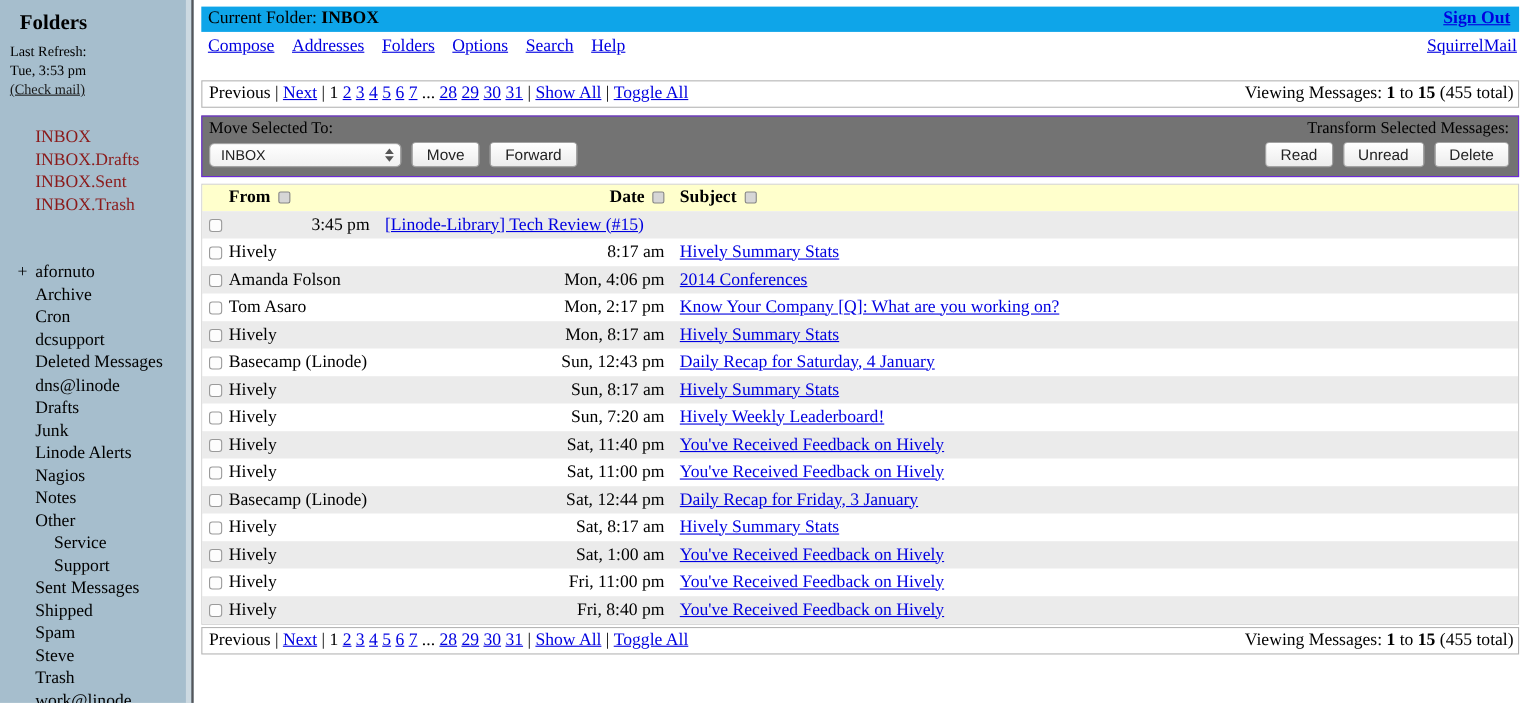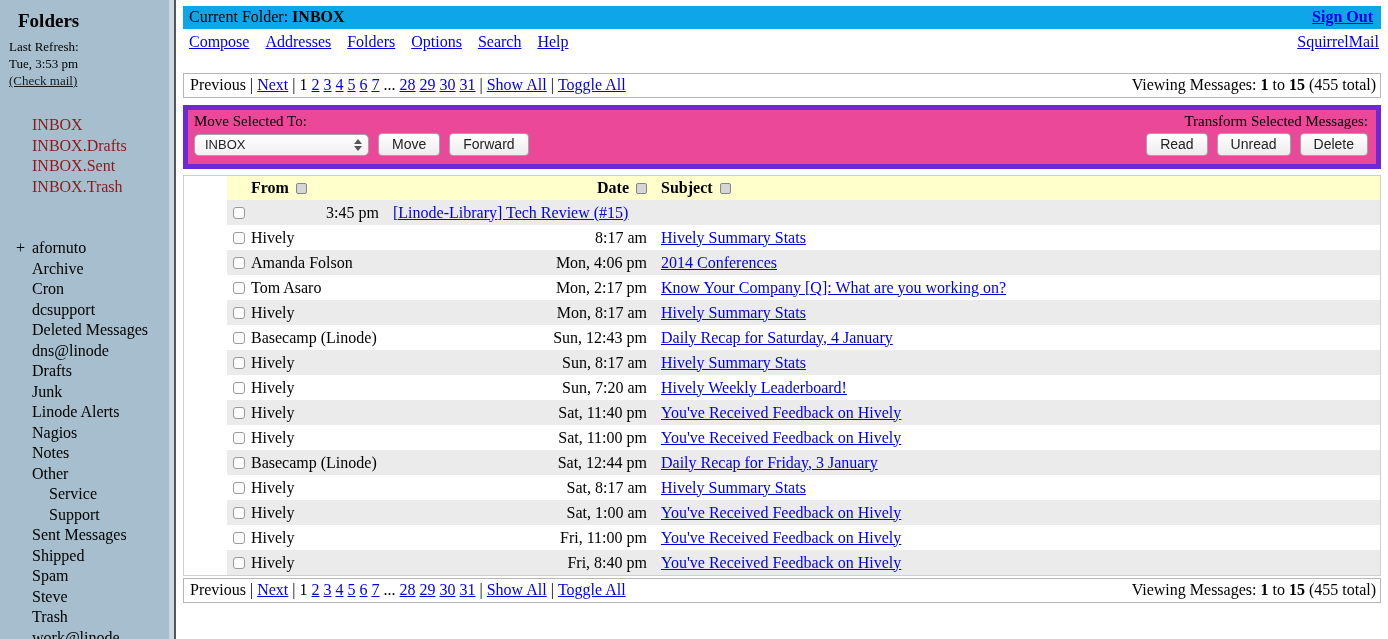--- a/index.html
+++ b/index.html
@@ -50,21 +50,21 @@
     padding:2px 4px 3px 4px; margin-top:20px;
   }
   .pagerbox.bottom { margin-top:2px; }
   .pager-left .sep { color:#000; }
   .pager-left .disabled { color:#000000; }
   .pager-left .cur { color:#000; }
   .pager-left a, .pager-left span { margin:0 2px; }
   .viewing b { font-weight:bold; }
 
   .toolbar {
-    background:#ec4899; border:5px solid #6d28d9;
+    background:#737373; border:1px solid #6d28d9;
     margin-top:7px; padding:3px 8px 8px 6px;
   }
   .toolbar-labels { display:flex; justify-content:space-between; font-size:15px; }
   .toolbar-controls { display:flex; justify-content:space-between; margin-top:3px; align-items:center; }
   .controls-left, .controls-right { display:flex; align-items:center; gap:9px; }
 
   .mac-select {
     width:175px; height:22px; background:linear-gradient(#ffffff,#f0f0f0);
     border:1px solid #a3a3a3; border-radius:5px;
     font-family:"Liberation Sans", sans-serif; font-size:13px;
@@ -77,21 +77,21 @@
   .stepper .down { border-top:5px solid #555; }
 
   .mac-btn {
     font-family:"Liberation Sans", sans-serif; font-size:14px; color:#222;
     background:linear-gradient(#ffffff,#ececec);
     border:1px solid #a3a3a3; border-radius:4px;
     padding:2px 13px 3px 13px; cursor:pointer;
   }
 
   
-  .msgtable { margin-top:6px; border:1px solid #cfcfcf;padding-left:43px; }
+  .msgtable { margin-top:6px; border:1px solid #cfcfcf; }
   .mrow { display:flex; align-items:center; height:25px; }
   .mrow.header { background:#ffffcc; font-weight:bold; height:24px; }
   .mrow.odd  { background:#ebebeb; }
   .mrow.even { background:#ffffff; }
   .col-check { width:24px; padding-left:6px; display:flex; align-items:center; }
   .col-from  { width:268px; white-space:nowrap; overflow:hidden; }
   .col-date  { width:128px; text-align:right; white-space:nowrap; }
   .col-subject { flex:1; padding-left:14px; white-space:nowrap; overflow:hidden; }
   .mrow.header .col-from { padding-left:0; }
 

